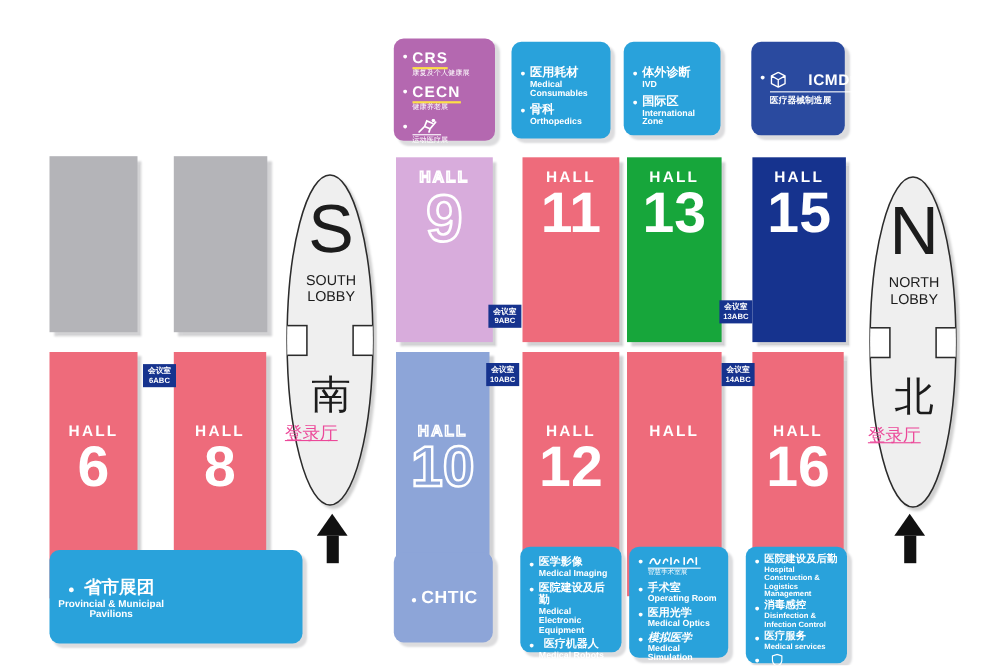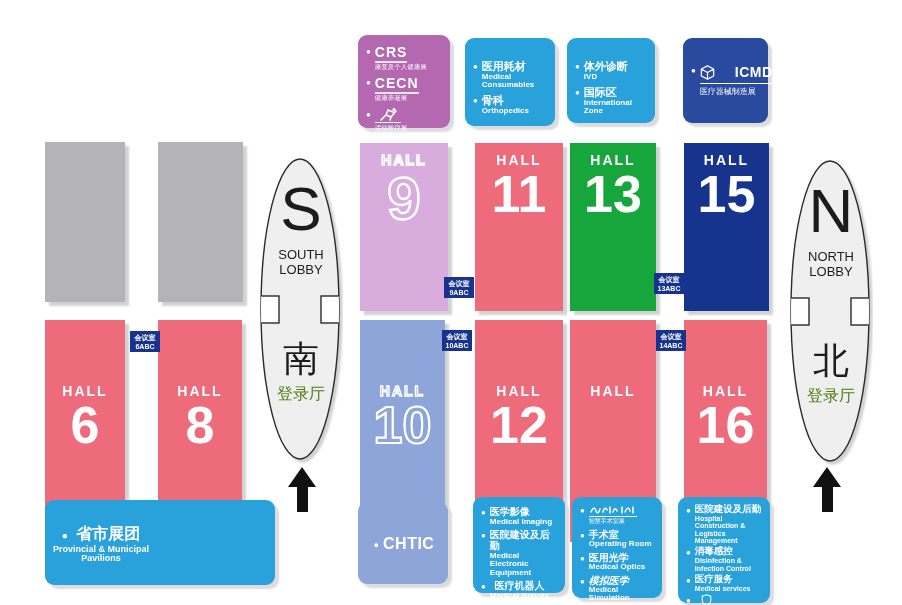--- a/index.html
+++ b/index.html
@@ -34,35 +34,35 @@
   .blue{background:#29a2db;}
   .purple{background:#b468b0;}
   .darkblue{background:#2a4a9f;}
   .cat-row{display:flex;align-items:flex-start;margin-bottom:5px;}
   .dot{font-size:8px;line-height:12px;margin:1px 4px 0 0;}
   .cn{font-size:11px;font-weight:bold;line-height:1.15;}
   .en{font-size:8px;line-height:1.05;font-weight:bold;}
   .small .cn{font-size:9.5px;}
   .small .en{font-size:7px;}
   .logo-big{font-size:16px;font-weight:800;letter-spacing:1px;line-height:1;
-            border-bottom:2px solid #e5e5e5;padding-bottom:2px;display:inline-block;}
+            border-bottom:2px solid #fde047;padding-bottom:2px;display:inline-block;}
   .logo-sub{font-size:6.5px;line-height:1.3;display:block;}
   .mini-logo{display:flex;flex-direction:column;align-items:flex-start;}
   .underline{border-bottom:1.5px solid #fff;padding-bottom:1px;margin-bottom:1px;}
 
   
   .lobby{position:absolute;width:84px;height:310px;}
   .lobby svg{position:absolute;left:0;top:0;}
   .lobby .ltr{position:absolute;width:100%;text-align:center;color:#1c1c1c;
               font-size:62px;line-height:1;font-weight:400;}
   .lobby .lname{position:absolute;width:100%;text-align:center;color:#1c1c1c;
                 font-size:13px;line-height:1.12;}
   .lobby .cnbig{position:absolute;width:100%;text-align:center;color:#1c1c1c;
                 font-size:36px;line-height:1;}
-  .lobby .cnsub{position:absolute;width:100%;text-align:center;color:#4d7c0f;font-size:16px;}
+  .lobby .cnsub{position:absolute;width:100%;text-align:left;color:#ec4899;font-size:16px;text-decoration:underline;}
 
   
   .arrow{position:absolute;width:28px;}
   .arrow .tri{width:0;height:0;border-left:14px solid transparent;
               border-right:14px solid transparent;border-bottom:20px solid #111;}
   .arrow .stem{width:11px;height:25px;background:#111;margin:0 auto;}
 </style>
 </head>
 <body>
 
@@ -251,21 +251,21 @@
     <div class="cat-row">
       <span class="dot">●</span>
       <div class="mini-logo">
         <div class="underline" style="display:flex;align-items:center;border-bottom-width:1.5px;padding-bottom:3px;">
           <svg width="15" height="15" viewBox="0 0 16 17" style="margin-right:3px;">
             <path d="M8,1 L15,4.5 V12.5 L8,16 L1,12.5 V4.5 Z M1,4.5 L8,8.5 M15,4.5 L8,8.5 M8,8.5 V16" stroke="#fff" stroke-width="1.4" fill="none" stroke-linejoin="round"></path>
           </svg>
           <span style="font-size:14px;font-weight:800;letter-spacing:0.5px;margin-left:17px;">ICMD</span>
           <sup style="font-size:6px;">®</sup>
         </div>
-        <span class="logo-sub" style="font-size:8px;font-weight:normal;margin-top:2px;">医疗器械制造展</span>
+        <span class="logo-sub" style="font-size:8px;font-weight:bold;margin-top:2px;">医疗器械制造展</span>
       </div>
     </div>
   </div>
 
   <div class="legend blue" style="left:45px;top:500px;width:230px;height:85px;display:flex;align-items:center;justify-content:flex-start;">
     <div style="text-align:center;">
       <div style="font-size:16px;font-weight:bold;">
         <span class="dot" style="font-size:10px;">●</span>
         <span>省市展团</span>
       </div>

